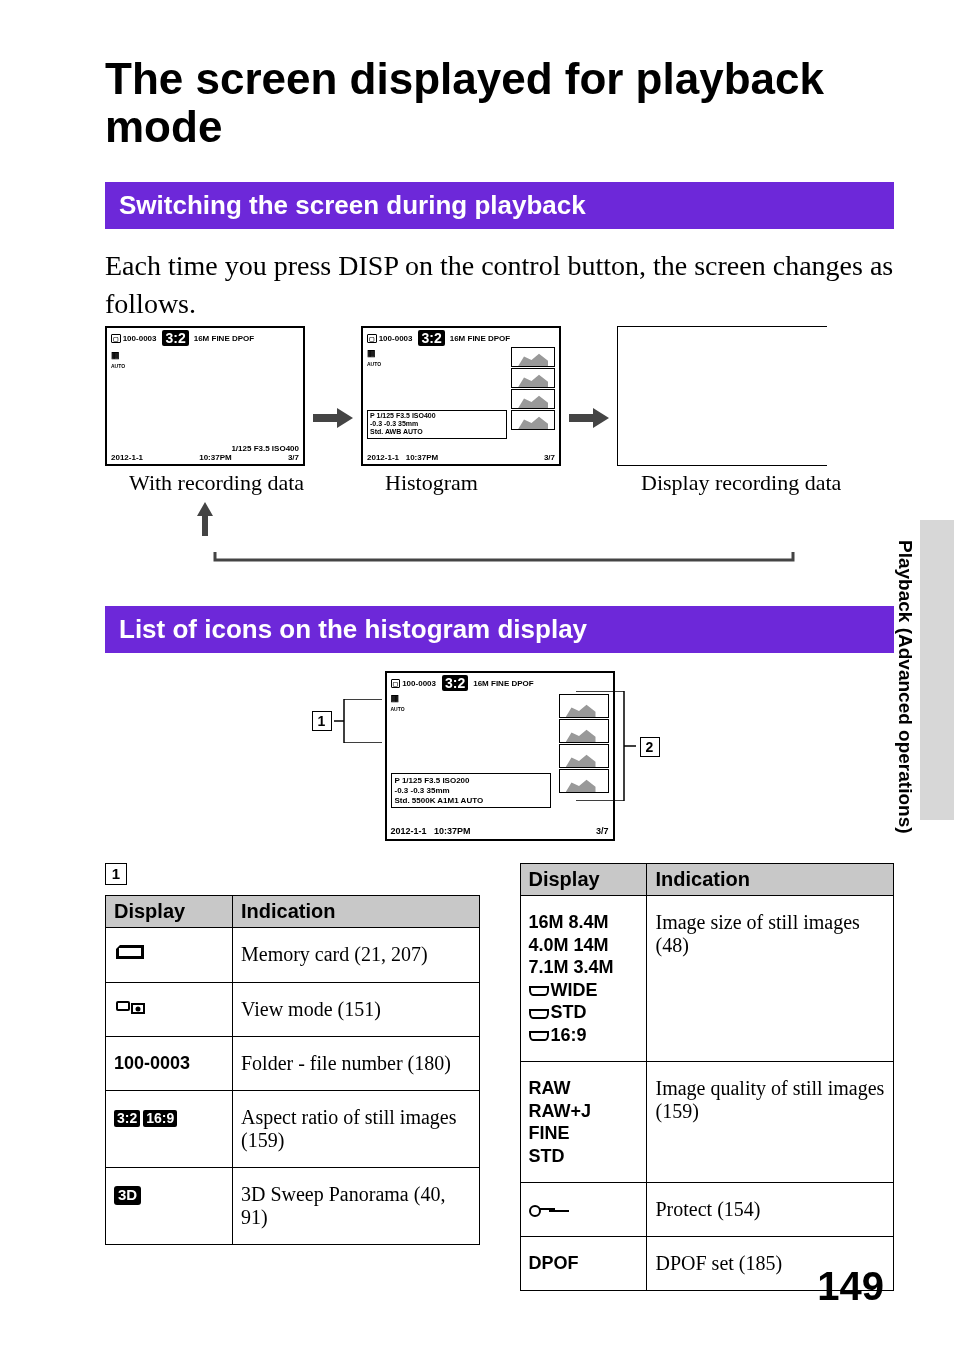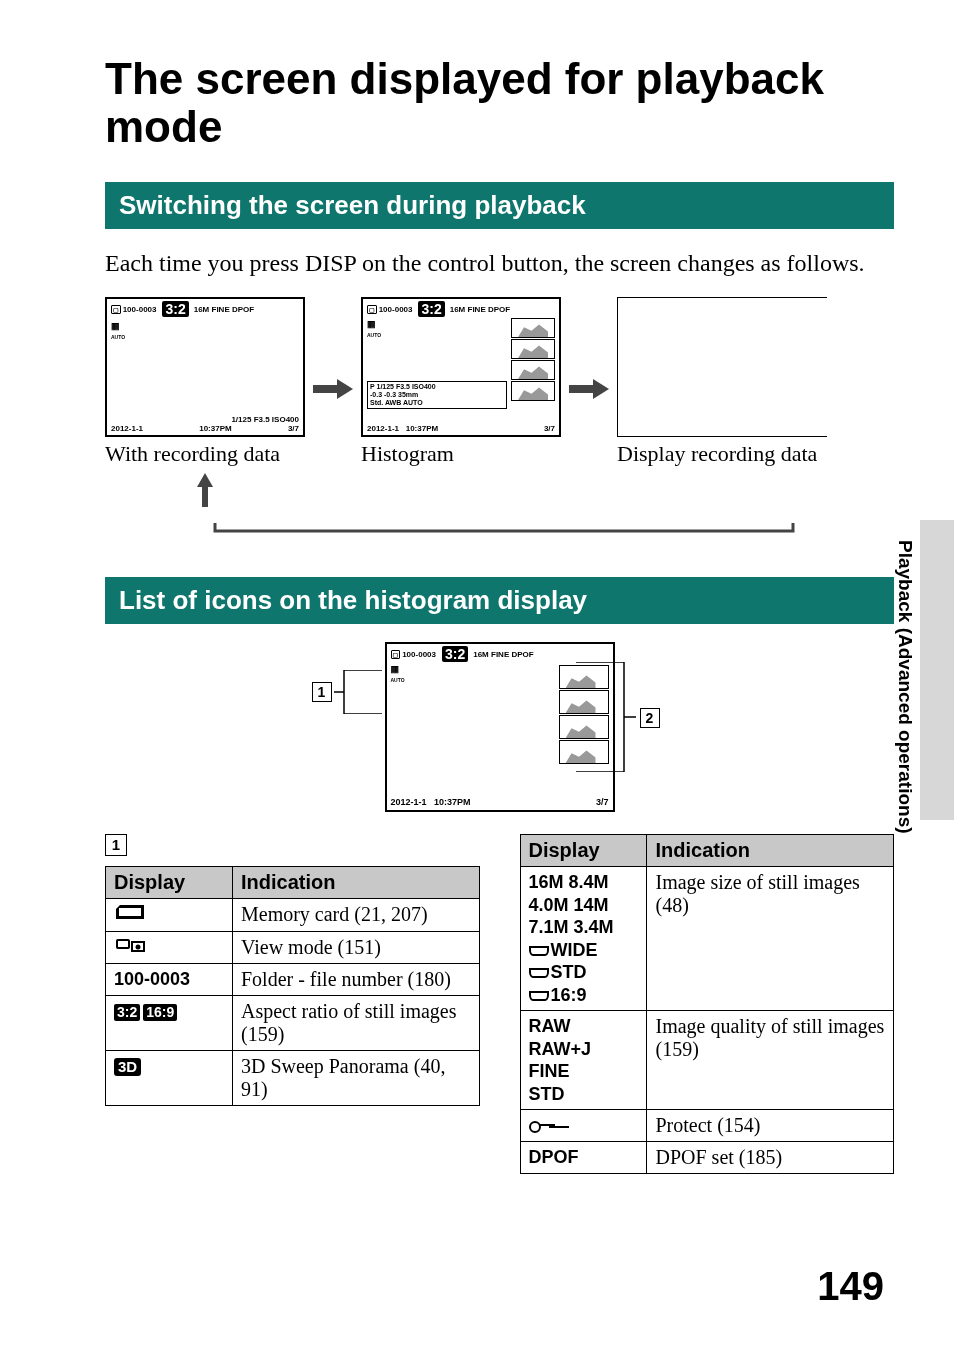--- a/index.html
+++ b/index.html
@@ -15,32 +15,32 @@
     padding: 55px 60px 20px 105px;
   }
   .title {
     font-family: Arial, sans-serif;
     font-weight: 900;
     font-size: 44px;
     line-height: 1.1;
     margin-bottom: 30px;
   }
   .section-bar {
-    background: #0f766e;
+    background: #6d28d9;
     color: #fff;
     font-family: Arial, sans-serif;
     font-weight: bold;
     font-size: 26px;
     padding: 8px 14px;
     margin-bottom: 18px;
   }
   .body-text {
-    font-size: 24px;
+    font-size: 28px;
     line-height: 1.35;
-    margin-bottom: 18px;
+    margin-bottom: 4px;
   }
   .screens-row {
     display: flex;
     align-items: flex-start;
     gap: 8px;
     margin-bottom: 14px;
   }
   .screen-col {
     display: flex;
     flex-direction: column;
@@ -52,20 +52,21 @@
     border: 2px solid #000;
     position: relative;
     background: #fff;
     font-family: Arial, sans-serif;
     font-size: 8px;
     font-weight: bold;
   }
   .screen-caption {
     font-size: 22px;
     margin-top: 4px;
+    margin-left: 24px;
   }
   .arrow-right {
     align-self: center;
     margin-top: -30px;
   }
   .arrow-right svg { display:block; }
   .histo-illus {
     display:flex;
     justify-content:center;
     margin: 10px 0 22px 0;
@@ -116,21 +117,21 @@
     background: #c8c8c8;
     font-family: Arial, sans-serif;
     font-weight: bold;
     text-align: left;
     padding: 4px 8px;
     border: 1.5px solid #000;
     font-size: 20px;
   }
   table.icon-table td {
     border: 1.5px solid #000;
-    padding: 4px 8px;
+    padding: 15px 8px;
     vertical-align: top;
   }
   table.icon-table td.disp {
     font-family: Arial, sans-serif;
     font-weight: bold;
     font-size: 18px;
     line-height: 1.25;
   }
   .side-tab {
     position: absolute;
@@ -303,20 +304,25 @@
         <span style="margin-left:4px;" class="ratio-badge">3:2</span>
         <span>16M  FINE        DPOF</span>
       </div>
       <div style="padding:0 4px; font-size:9px;">▦<br><span style="font-size:5px;">AUTO</span></div>
       <div style="position:absolute; right:4px; top:20px;">
         <div class="histo-mini" style="width:50px;height:24px;"></div>
         <div class="histo-mini" style="width:50px;height:24px;"></div>
         <div class="histo-mini" style="width:50px;height:24px;"></div>
         <div class="histo-mini" style="width:50px;height:24px;"></div>
       </div>
+      <div style="position:absolute; left:4px; top:100px; right:62px; border:1px solid #000; padding:2px 3px; font-size:8px; line-height:1.2;">
+        <div>P    1/125    F3.5    ISO200</div>
+        <div>-0.3     -0.3            35mm</div>
+        <div>Std.       5500K A1M1      AUTO</div>
+      </div>
       <div style="position:absolute; bottom:3px; left:4px; right:4px; display:flex; justify-content:space-between; font-size:9px;">
         <span><span>2012-1-1</span>&nbsp;&nbsp;&nbsp;<span>10:37PM</span></span>
         <span>3/7</span>
       </div>
     </div>
 
     <svg style="position:absolute; right:44px; top:20px;" width="60" height="110">
         <path d="M 60 55 L 48 55 M 48 0 L 48 110 M 48 0 L 0 0 M 48 110 L 0 110" stroke="#000" stroke-width="1.5" fill="none"></path>
       </svg>
     <div class="callout-num" style="right:20px; top:66px;">2</div>

